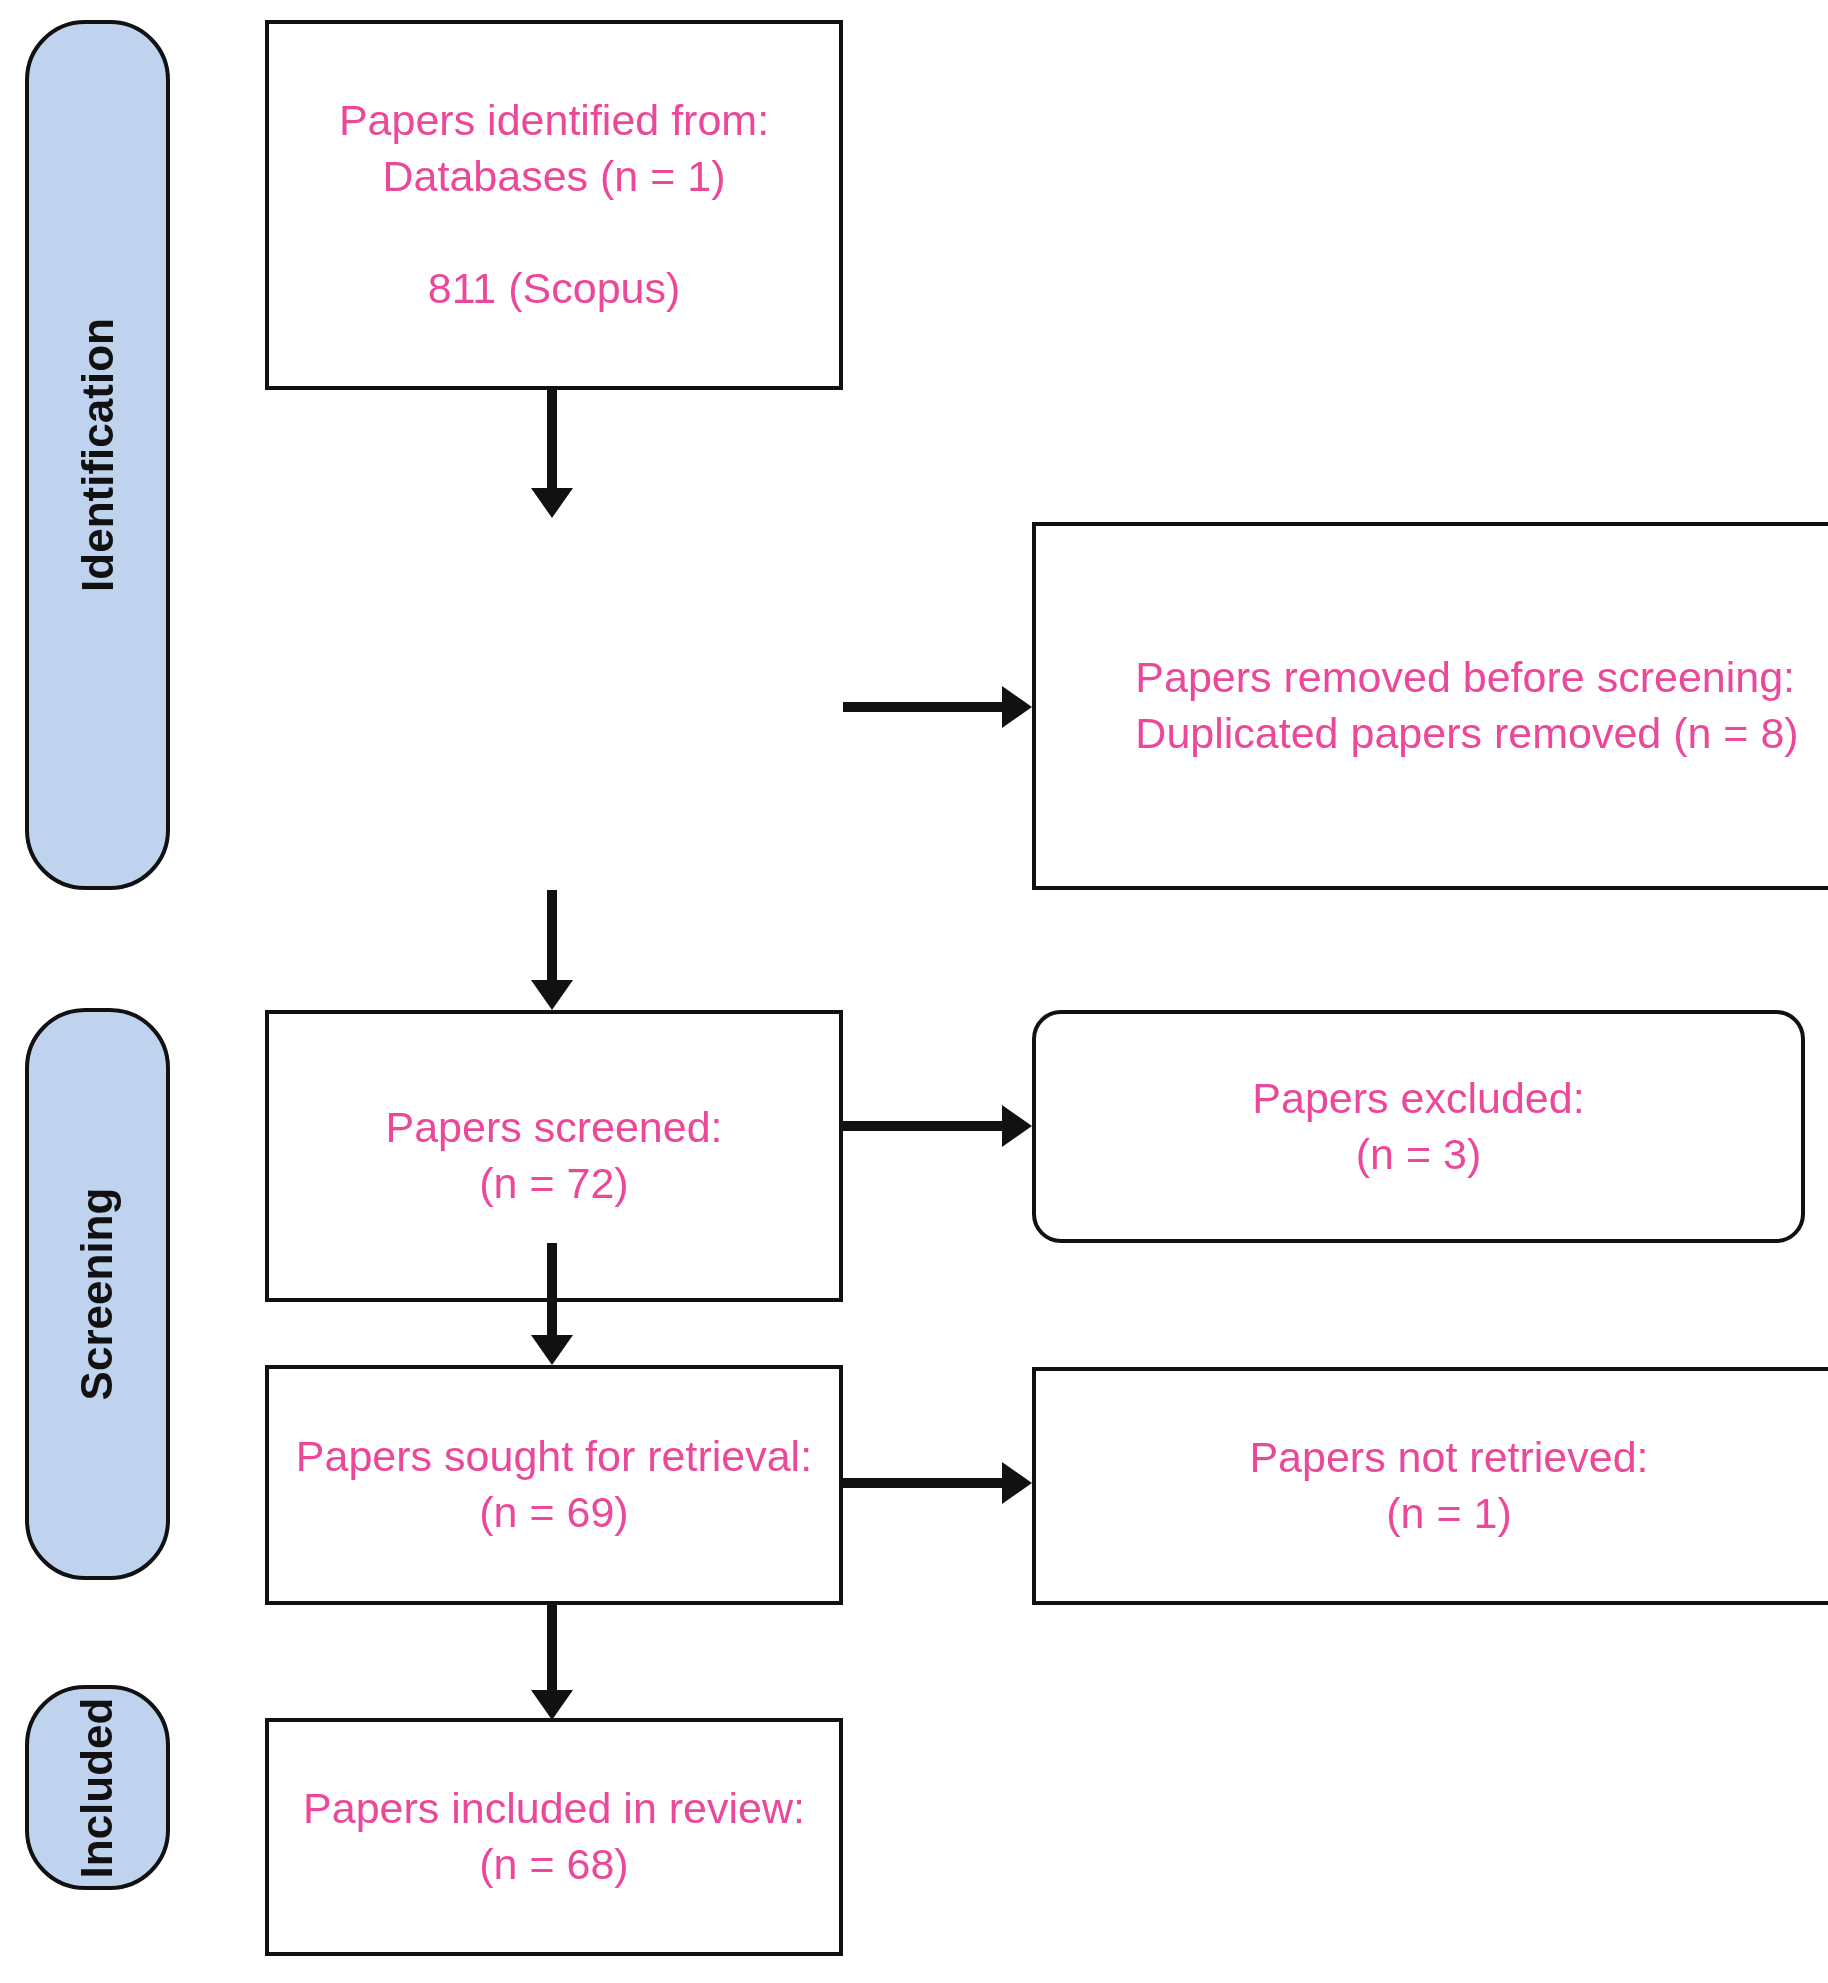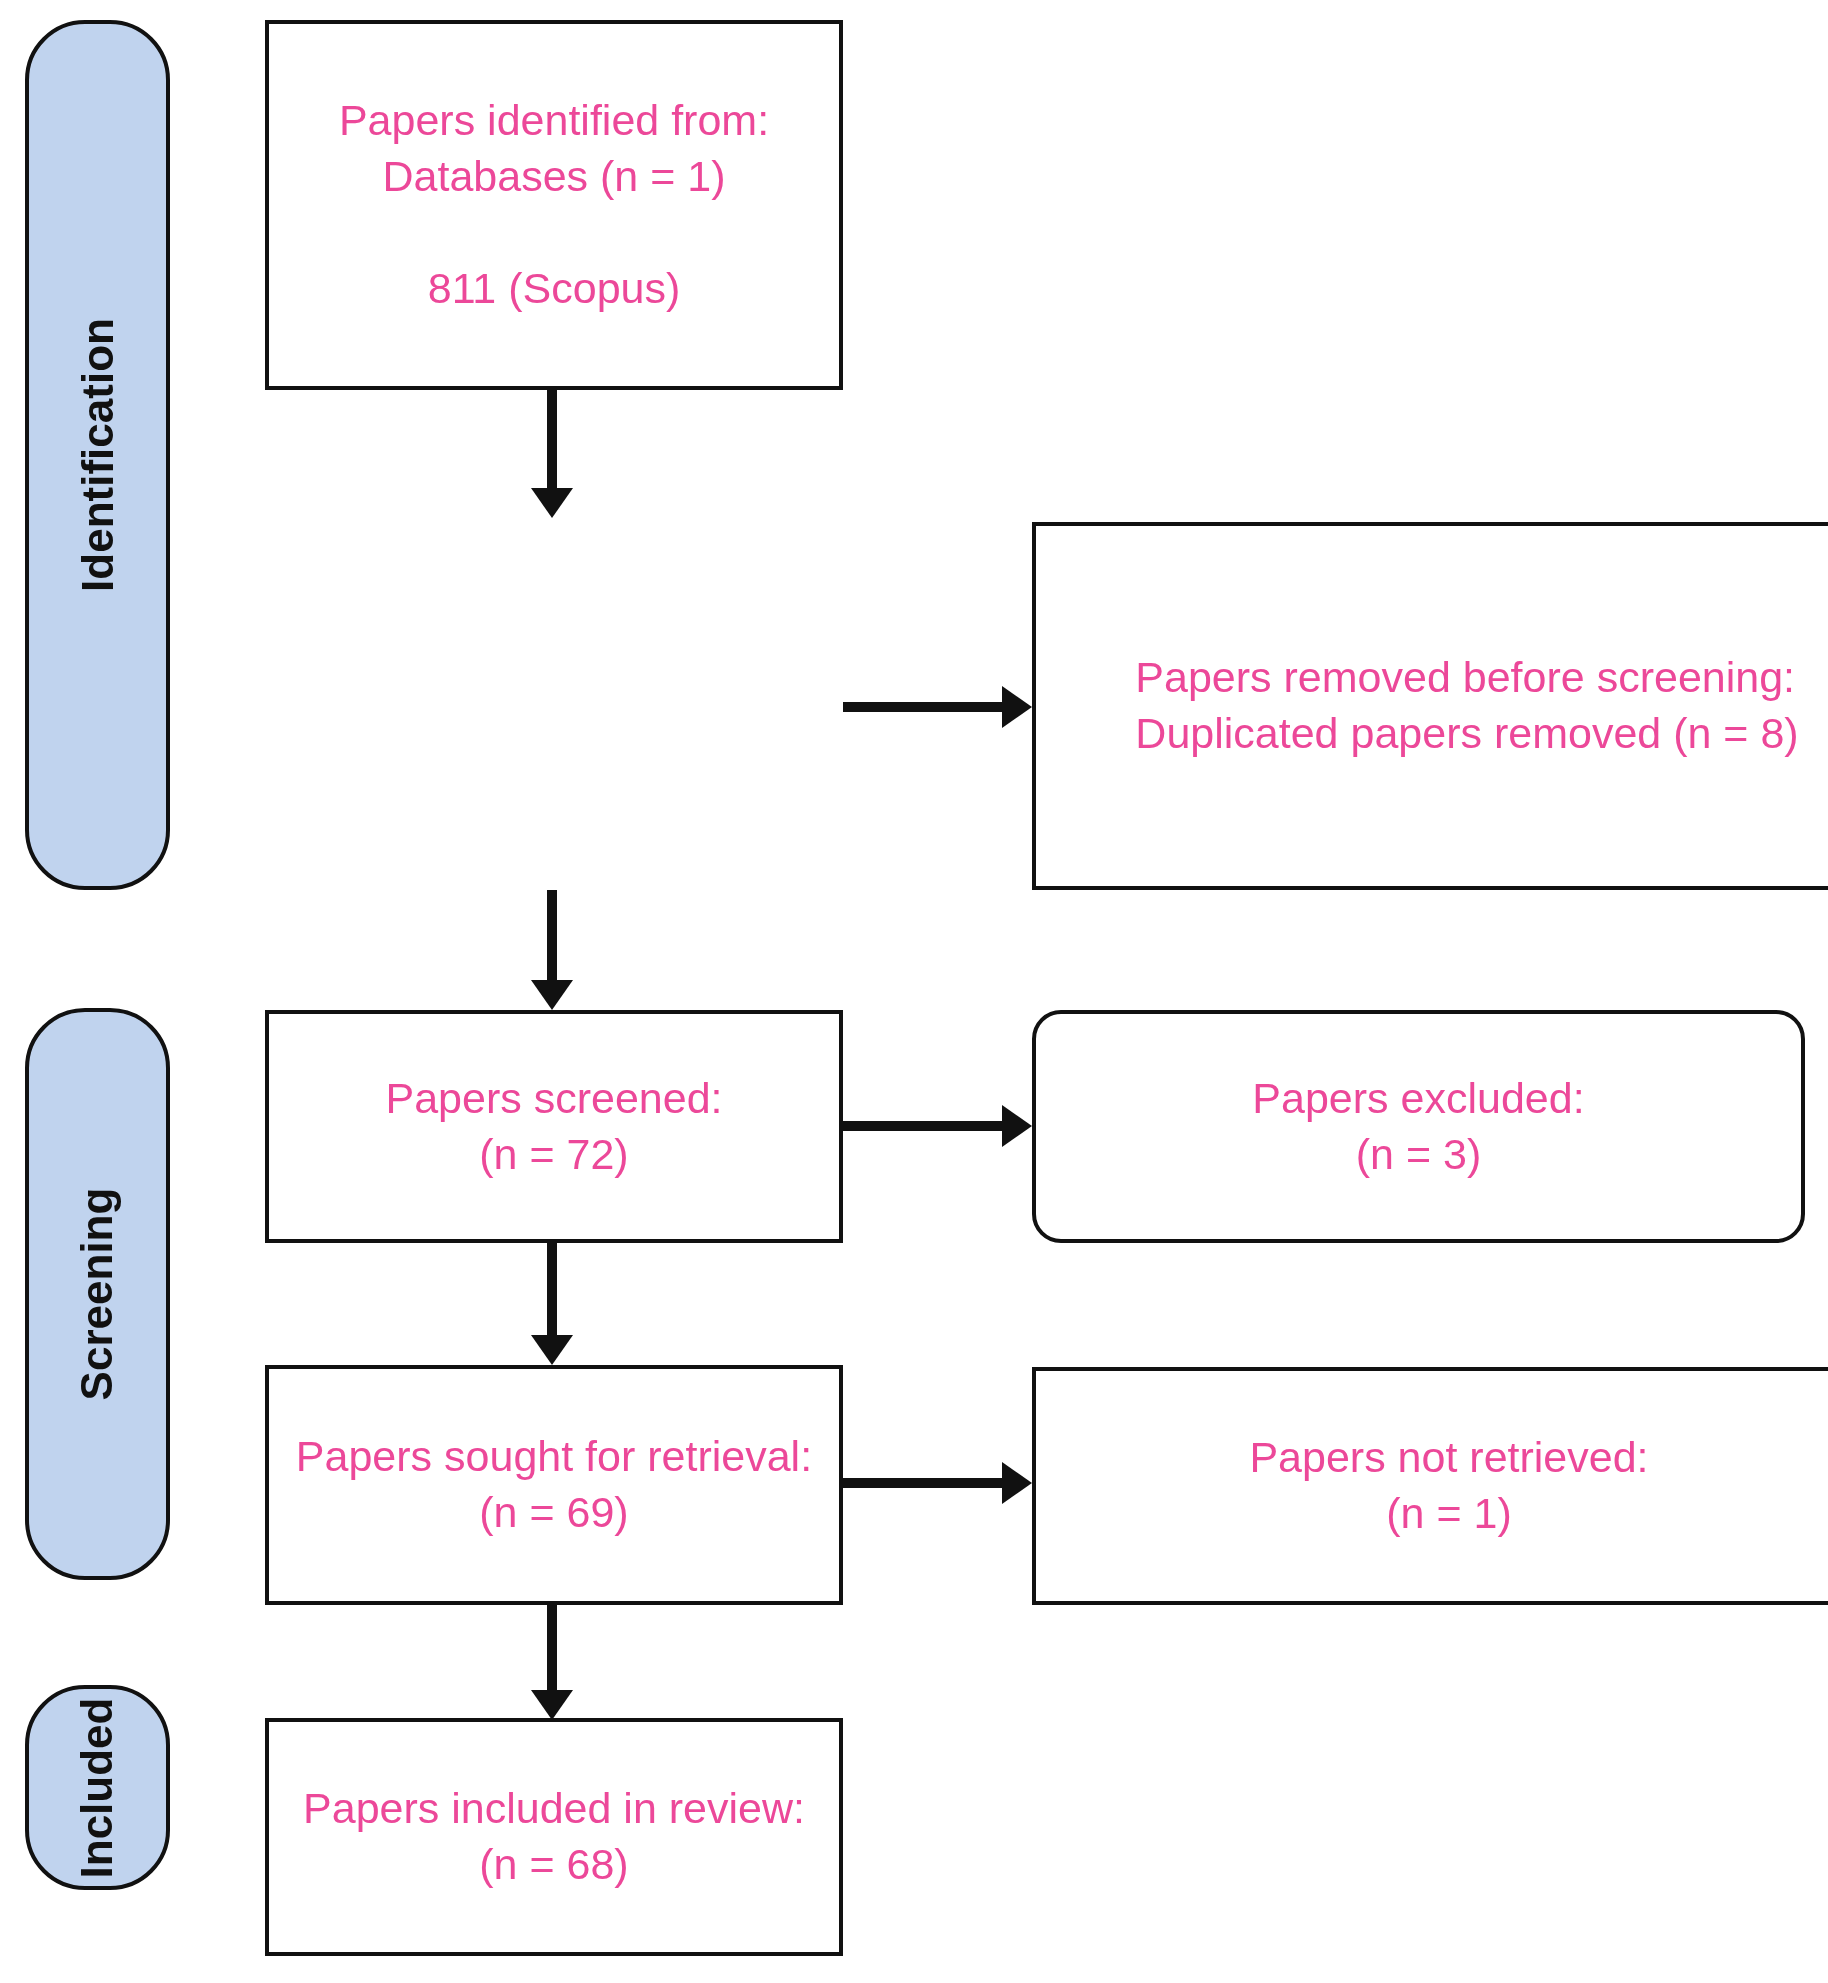--- a/index.html
+++ b/index.html
@@ -147,21 +147,21 @@
   <div class="flow-box left-align" style="left:1032px; top:522px; width:870px; height:368px;">
     <span class="box-text">Papers removed before screening:
 Duplicated papers removed (n = 8)</span>
   </div>
 
   <div class="arrow-v" style="left:552px; top:890px; height:120px;">
     <div class="shaft" style="height:92px;"></div>
     <div class="head"></div>
   </div>
 
-  <div class="flow-box" style="left:265px; top:1010px; width:578px; height:233px;">
+  <div class="flow-box" style="left:265px; top:1010px; width:578px; height:292px;">
     <span class="box-text">Papers screened:
 (n = 72)</span>
   </div>
 
   <div class="arrow-h" style="left:843px; top:1126px; width:189px;">
     <div class="shaft" style="width:160px;"></div>
     <div class="head"></div>
   </div>
 
   <div class="flow-box" style="left:1032px; top:1010px; width:773px; height:233px;border-radius:29px;">

